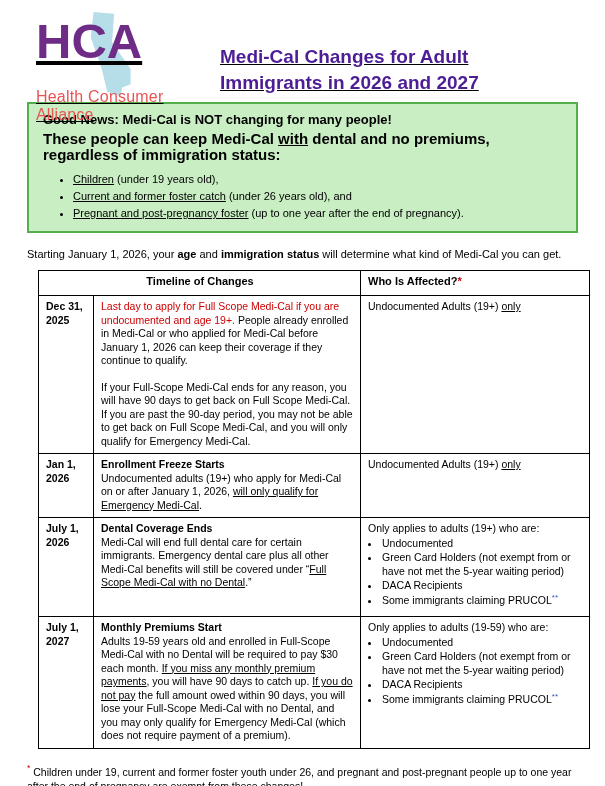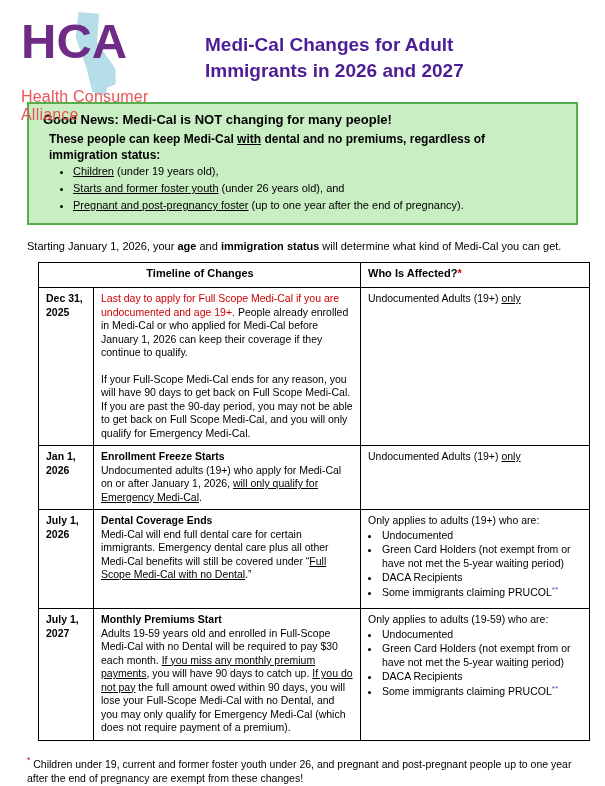--- a/index.html
+++ b/index.html
@@ -7,21 +7,21 @@
   body {
     width: 605px; height: 786px;
     font-family: "Liberation Sans", sans-serif;
     color: #000;
     overflow: hidden;
     position: relative;
   }
   .page { padding: 8px 0 0 0; }
 
   
-  .header { display: flex; align-items: center; padding: 4px 28px 0 21px; height: 88px; }
+  .header { display: flex; align-items: flex-end; padding: 4px 28px 0 36px; height: 88px; text-decoration: underline; }
   .logo { position: relative; width: 158px; height: 84px; flex: 0 0 auto; }
   .ca-shape { position: absolute; left: 52px; top: 0px; width: 44px; height: 84px; z-index: 0; }
   .logo-acronym {
     position: relative; z-index: 1;
     font-size: 49px; font-weight: 600; letter-spacing: 0px;
     color: #6F2C86; line-height: 58px;
   }
   .logo-tagline {
     position: relative; z-index: 1;
     font-size: 16px; color: #E95455; letter-spacing: 0.2px; margin-top: 18px;
@@ -34,22 +34,22 @@
   .title span { display: block; }
 
   
   .goodnews {
     margin: 6px 27px 0 27px;
     background: #C9EEC3;
     border: 2px solid #54AE4C;
     padding: 8px 24px 9px 14px;
   }
   .gn-heading { font-size: 13px; font-weight: bold; }
-  .gn-intro { font-size: 12px; font-weight: bold; margin-top: 4px; line-height: 16px; margin-left: 6px; }
-  .goodnews ul { margin: 0 0 0 30px; }
+  .gn-intro { font-size: 15px; font-weight: bold; margin-top: 4px; line-height: 16px; }
+  .goodnews ul { margin: 8px 0 0 30px; }
   .goodnews li { font-size: 11px; line-height: 17px; }
   .u { text-decoration: underline; }
 
   
   .section { margin: 15px 27px 0 27px; }
   .question { font-size: 12px; font-weight: bold; }
   .section-line { font-size: 11px; margin-top: 4px; }
   .b { font-weight: bold; }
 
   
@@ -101,21 +101,21 @@
     </div>
   </div>
 
   <div class="goodnews">
     <div class="gn-heading">Good News: Medi-Cal is NOT changing for many people!</div>
     <div class="gn-intro">
       <span>These people can keep Medi-Cal </span><span class="u">with</span><span> dental and no premiums, regardless of immigration status:</span>
     </div>
     <ul>
       <li><span class="u">Children</span><span> (under 19 years old),</span></li>
-      <li><span class="u">Starts and former foster youth</span><span> (under 26 years old), and</span></li>
+      <li><span class="u">Current and former foster catch</span><span> (under 26 years old), and</span></li>
       <li><span class="u">Pregnant and post-pregnancy foster</span><span> (up to one year after the end of pregnancy).</span></li>
     </ul>
   </div>
 
   <div class="section">
     <div class="section-line">
       <span>Starting January 1, 2026, your </span><span class="b">age</span><span> and </span><span class="b">immigration status</span><span> will determine what kind of Medi-Cal you can get.</span>
     </div>
   </div>
 

